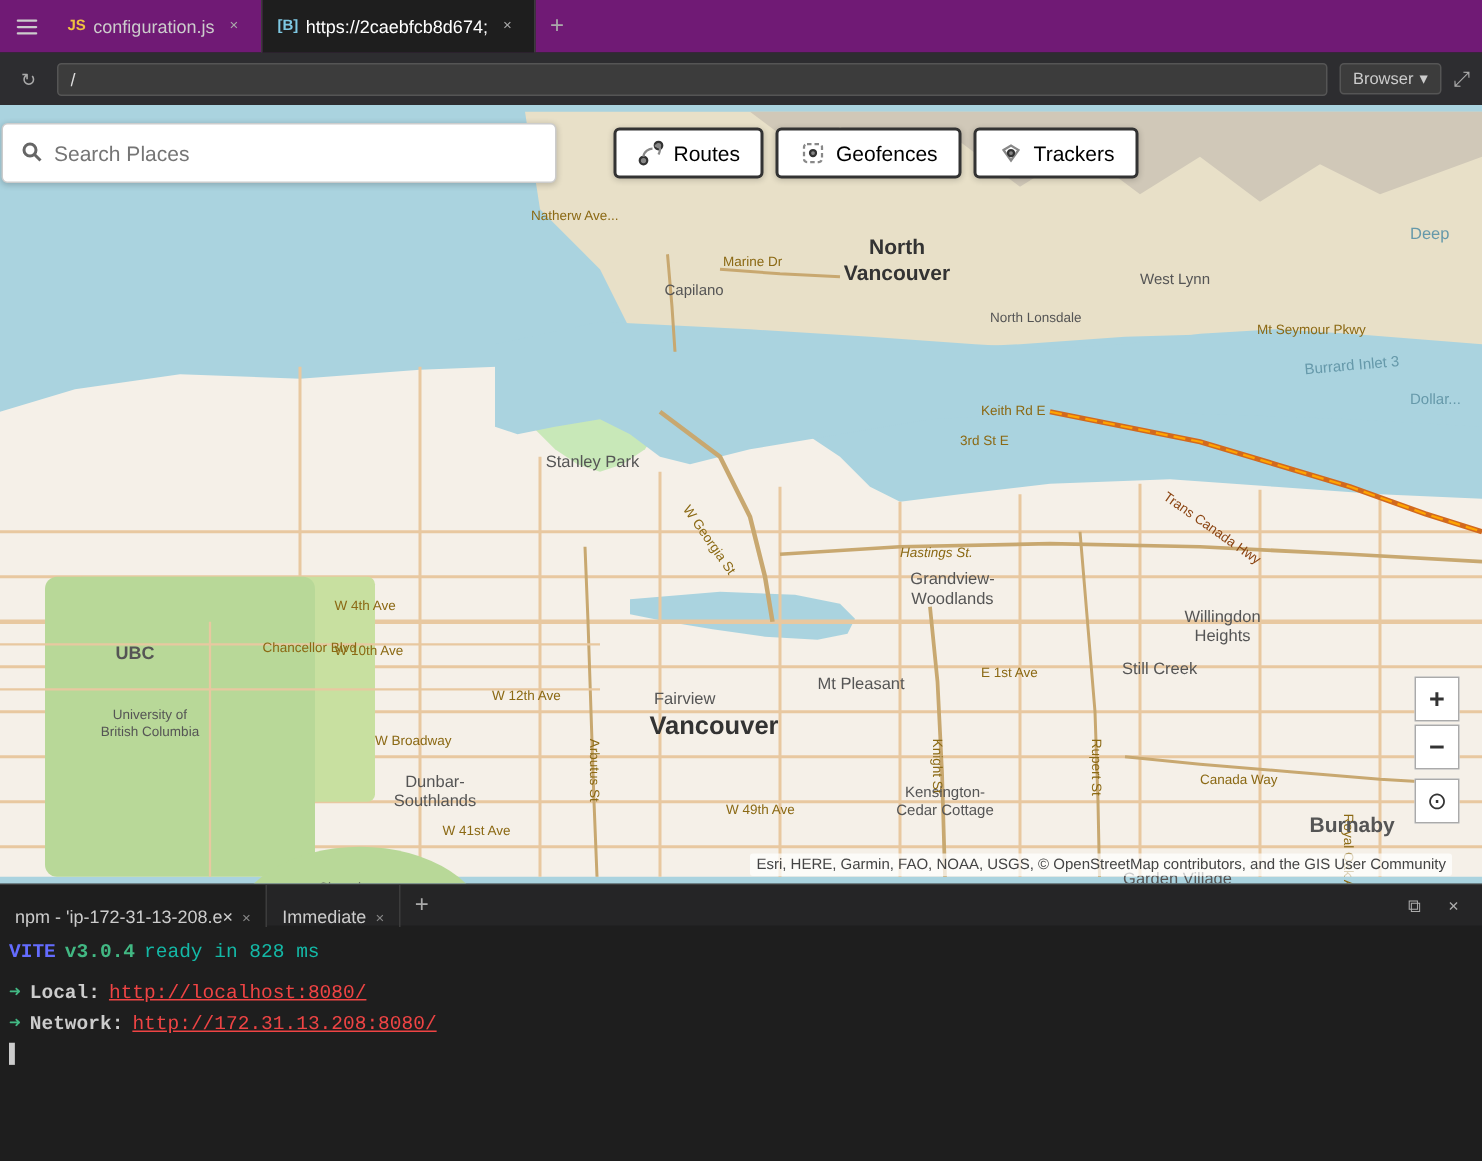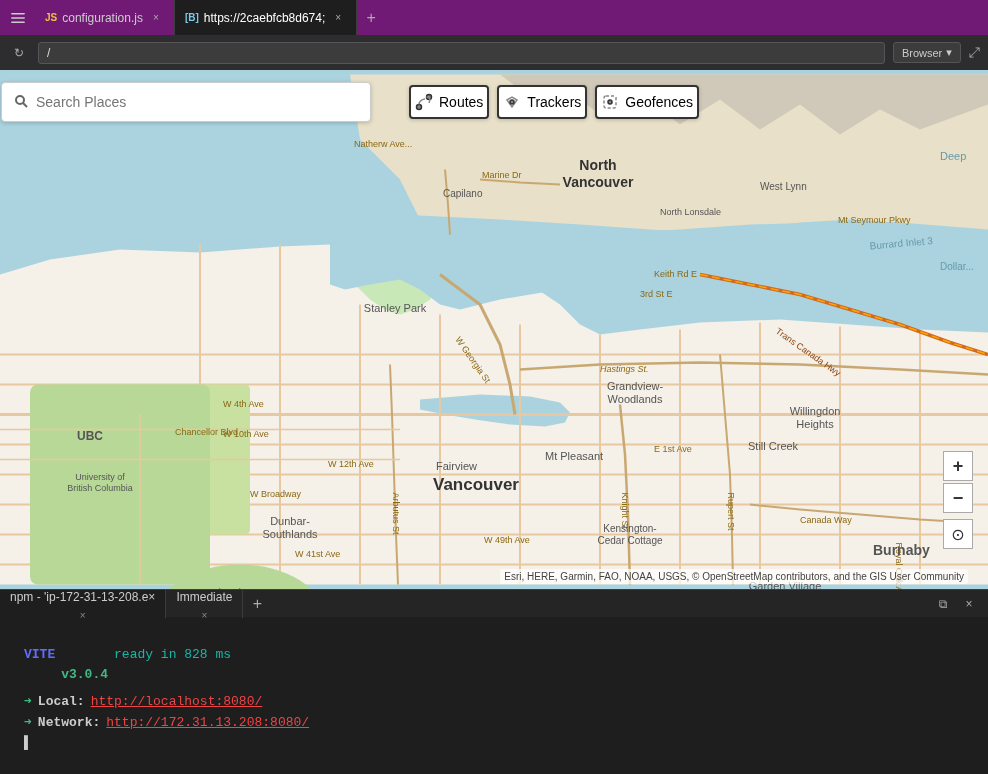--- a/index.html
+++ b/index.html
@@ -89,21 +89,21 @@
       height: 40px; width: 370px; box-shadow: 0 1px 4px rgba(0,0,0,0.2);
     }
     .search-icon { color: #666; font-size: 14px; }
     .search-input {
       border: none; outline: none; font-size: 14px; color: #333; width: 100%;
       background: transparent;
     }
     .nav-buttons { display: flex; gap: 8px; margin-left: 30px; }
     .nav-btn {
       background: white; border: 2px solid #333; border-radius: 4px;
-      padding: 6px 4px; font-size: 14px; font-weight: 500; cursor: pointer;
+      padding: 6px 14px; font-size: 14px; font-weight: 500; cursor: pointer;
       display: flex; align-items: center; gap: 6px;
       box-shadow: 0 1px 4px rgba(0,0,0,0.2);
     }
     .nav-btn svg { width: 18px; height: 18px; }
 
     
     .zoom-controls {
       position: absolute; right: 15px; bottom: 40px; z-index: 10;
       display: flex; flex-direction: column; gap: 2px;
     }
@@ -129,44 +129,43 @@
     .terminal-area {
       height: 185px; background: #1e1e1e; flex-shrink: 0;
       display: flex; flex-direction: column;
     }
     .terminal-tabs {
       background: #252526; height: 28px; display: flex; align-items: center;
       border-top: 1px solid #3c3c3c;
     }
     .terminal-tab {
       height: 28px; padding: 0 10px; font-size: 12px; color: #ccc;
-      display: flex; align-items: center; gap: 6px; cursor: pointer;
+      display: flex; align-items: flex-end; gap: 6px; cursor: pointer;
       border-right: 1px solid #3c3c3c;
-      flex-direction: column;
     }
     .terminal-tab.active { background: #1e1e1e; }
     .terminal-tab-close { font-size: 10px; color: #888; }
     .terminal-tab-add {
       width: 28px; height: 28px; display: flex; align-items: center; justify-content: center;
       color: #aaa; font-size: 16px; cursor: pointer;
     }
     .terminal-actions {
       margin-left: auto; display: flex; align-items: center; gap: 4px; padding-right: 8px;
     }
     .terminal-action-btn {
       width: 22px; height: 22px; display: flex; align-items: center; justify-content: center;
       color: #aaa; font-size: 12px; cursor: pointer;
     }
     .terminal-content {
-      flex: 1; padding: 8px 24px; font-family: 'Consolas', 'Courier New', monospace;
+      flex: 1; padding: 8px 6px; font-family: 'Consolas', 'Courier New', monospace;
       font-size: 13px; overflow-y: auto; line-height: 1.6;
     }
     .term-line { display: flex; align-items: center; gap: 6px; }
     .term-vite { color: #646cff; font-weight: bold; }
-    .term-version { color: #42b883; font-weight: bold; margin-top: 40px; }
+    .term-version { color: #42b883; font-weight: bold; }
     .term-ready { color: #14b8a6; }
     .term-arrow { color: #42b883; }
     .term-url { color: #ef4444; text-decoration: underline; }
     .term-cursor { color: #ccc; }
     .term-bold { color: #ccc; font-weight: bold; }
   </style>
 </head>
 <body>
 
 <div class="top-bar">
@@ -369,32 +368,32 @@
         <svg width="18" height="18" viewBox="0 0 18 18" fill="none" stroke="#333" stroke-width="1.5">
           <circle cx="4" cy="14" r="2.5" fill="#888"></circle>
           <circle cx="14" cy="4" r="2.5" fill="#888"></circle>
           <path d="M 4 11.5 C 4 8 8 6 10 6" stroke="#888"></path>
           <path d="M 11.5 4 C 15 4 16 6 14 10" stroke="#888"></path>
         </svg>
         <span>Routes</span>
       </button>
       <button class="nav-btn">
         <svg width="18" height="18" viewBox="0 0 18 18" fill="none" stroke="#333" stroke-width="1.5">
+          <rect x="3" y="3" width="12" height="12" rx="2" stroke="#888" stroke-dasharray="3,2"></rect>
+          <circle cx="9" cy="9" r="2" fill="#888"></circle>
+        </svg>
+        <span>Geofences</span>
+      </button>
+      <button class="nav-btn">
+        <svg width="18" height="18" viewBox="0 0 18 18" fill="none" stroke="#333" stroke-width="1.5">
           <path d="M 4 7 L 9 4 L 14 7 L 9 14 Z" stroke="#888"></path>
           <circle cx="9" cy="9" r="2" fill="#888"></circle>
         </svg>
         <span>Trackers</span>
       </button>
-      <button class="nav-btn">
-        <svg width="18" height="18" viewBox="0 0 18 18" fill="none" stroke="#333" stroke-width="1.5">
-          <rect x="3" y="3" width="12" height="12" rx="2" stroke="#888" stroke-dasharray="3,2"></rect>
-          <circle cx="9" cy="9" r="2" fill="#888"></circle>
-        </svg>
-        <span>Geofences</span>
-      </button>
     </div>
   </div>
 
   <div class="zoom-controls">
     <button class="zoom-btn">+</button>
     <button class="zoom-btn">−</button>
     <button class="zoom-compass">⊙</button>
   </div>
 
   <div class="map-attribution">Esri, HERE, Garmin, FAO, NOAA, USGS, © OpenStreetMap contributors, and the GIS User Community</div>

